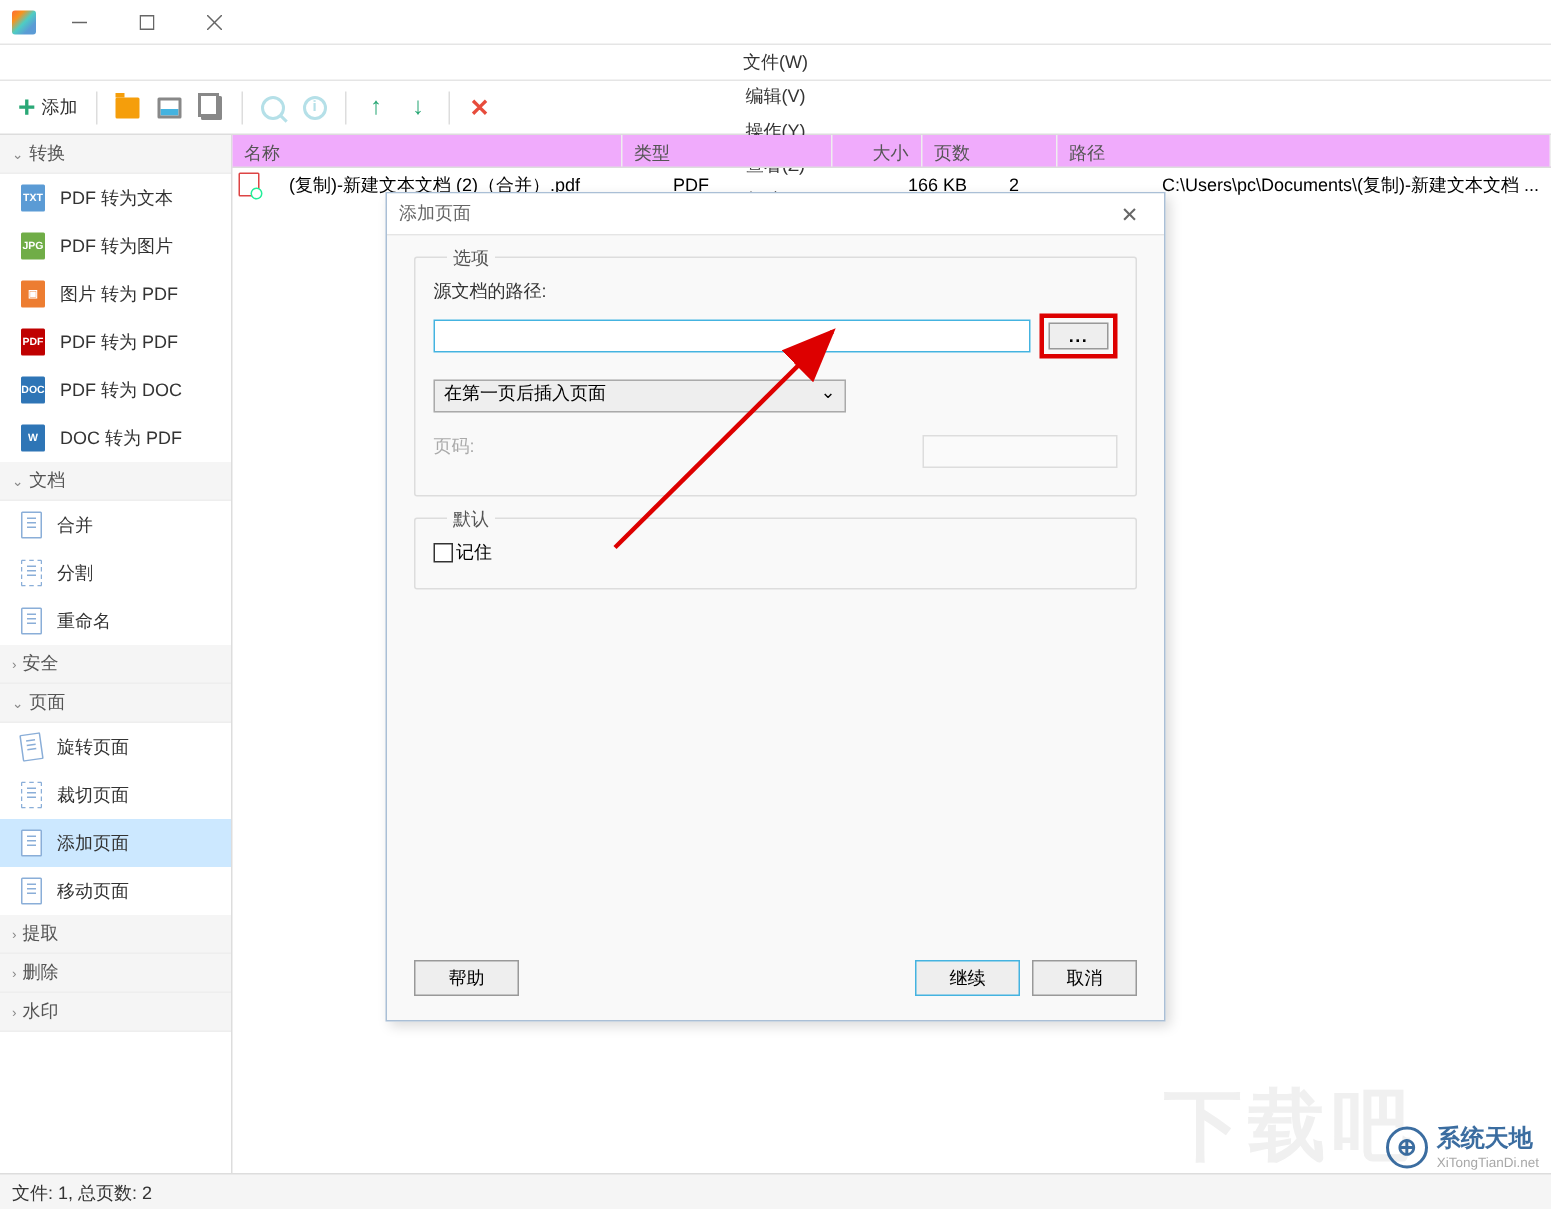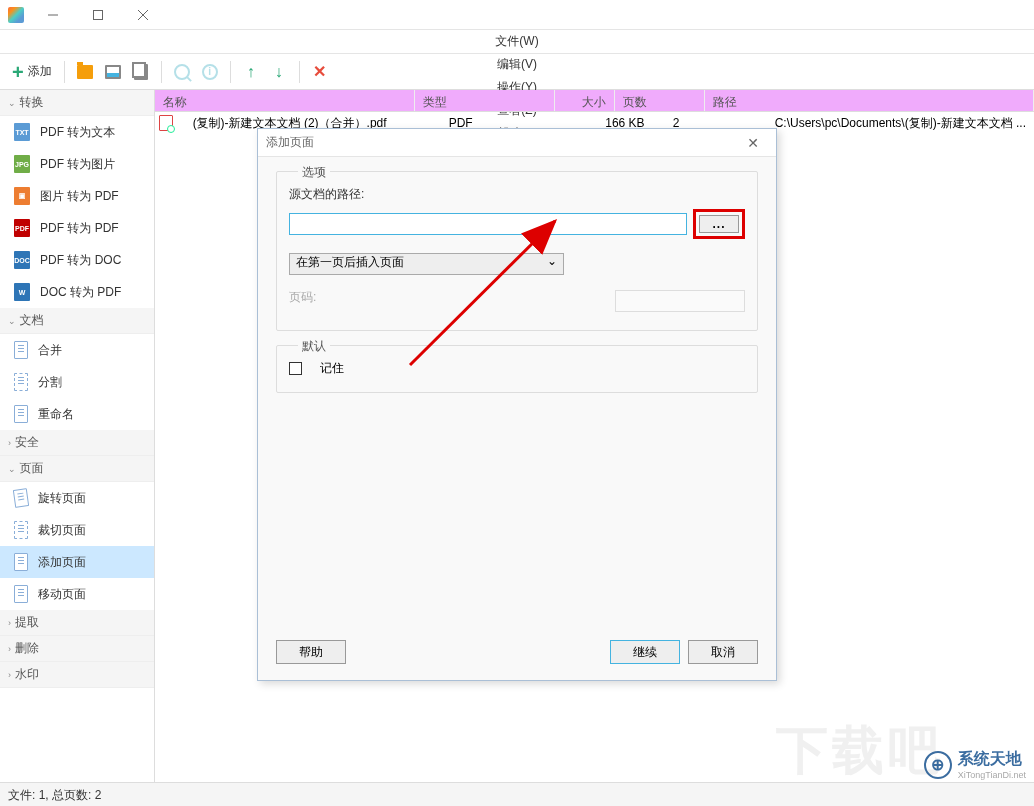--- a/index.html
+++ b/index.html
@@ -76,21 +76,21 @@
     .legend { position:absolute; top:-8px; left:21px; background:#f9f9f9; padding:0 4px; color:#555; }
     .form-label { color:#333; display:block; margin-bottom:6px; }
     .form-label.disabled { color:#aaa; }
     .path-row { display:flex; gap:0; align-items:center; margin-bottom:14px; }
     .path-input { flex:1; height:22px; border:1px solid #44b3e0; padding:0 6px; outline:none; }
     .browse-wrap { border:3px solid #d00; padding:3px; margin-left:6px; }
     .browse-btn { width:40px; height:18px; border:1px solid #999; background:#eee; display:flex; align-items:center; justify-content:center; font-weight:bold; letter-spacing:1px; }
     .select { width:275px; height:22px; border:1px solid #aaa; background:#eee; padding:0 6px; display:flex; align-items:flex-start; justify-content:space-between; }
     .num-input { width:130px; height:22px; border:1px solid #ddd; background:#fafafa; margin-left:auto; }
     .row-inline { display:flex; align-items:flex-end; justify-content:space-between; }
-    .checkbox-row { display:flex; align-items:center; gap:18px; }
+    .checkbox-row { display:flex; align-items:center; gap:2px; }
     .checkbox { width:13px; height:13px; border:1px solid #333; background:#fff; }
     .dlg-buttons { position:absolute; bottom:16px; left:18px; right:18px; display:flex; }
     .dlg-btn { width:70px; height:24px; border:1px solid #999; background:#eee; display:flex; align-items:center; justify-content:center; }
     .dlg-btn.primary { border:1px solid #44b3e0; }
     .btn-spacer { flex:1; }
 
     
     .arrow-svg { position:absolute; left:400px; top:215px; width:180px; height:160px; pointer-events:none; z-index: 1000; }
 
     

